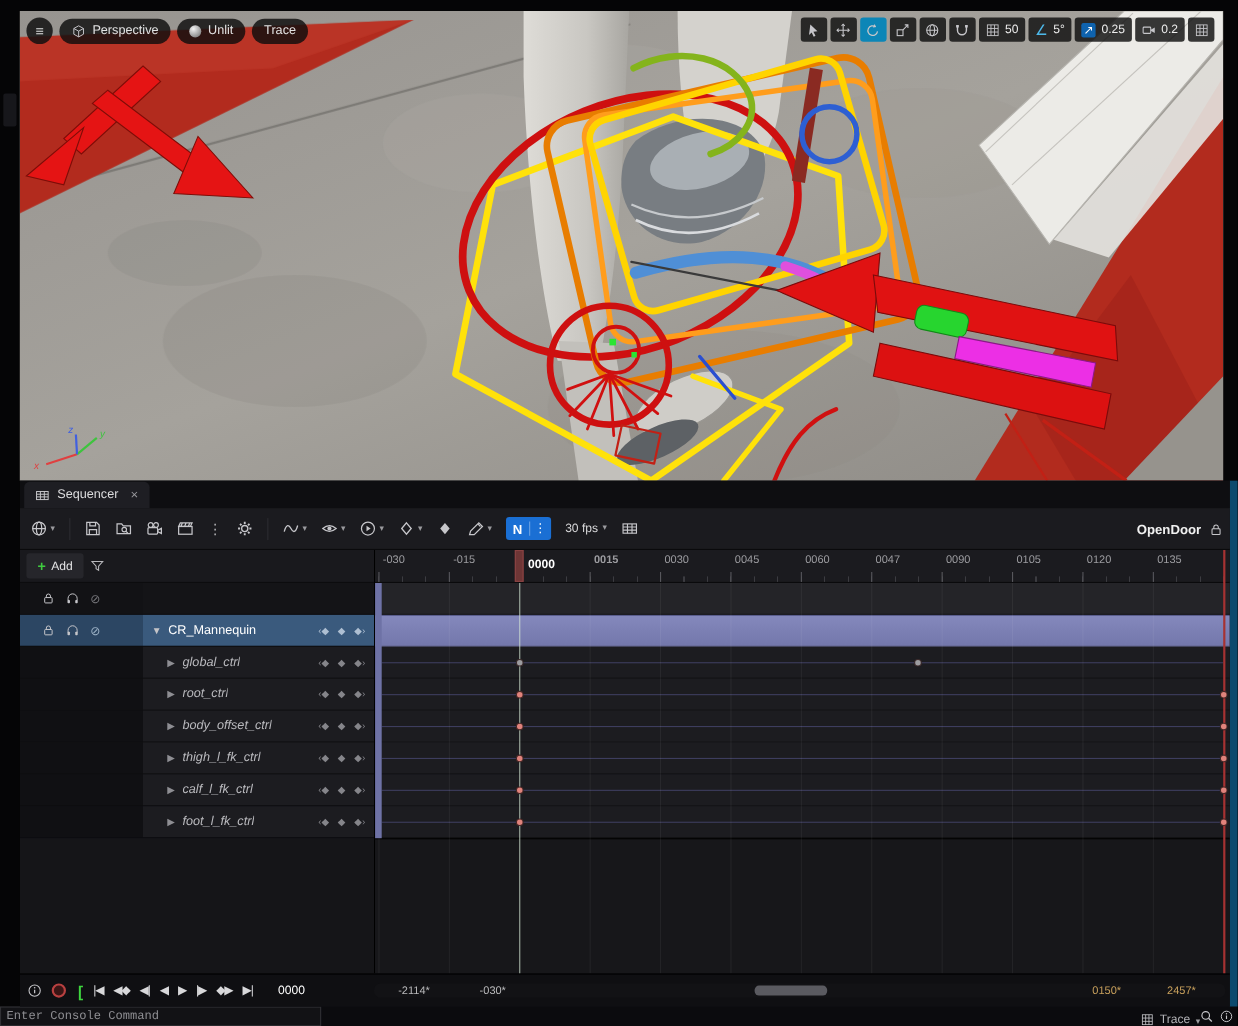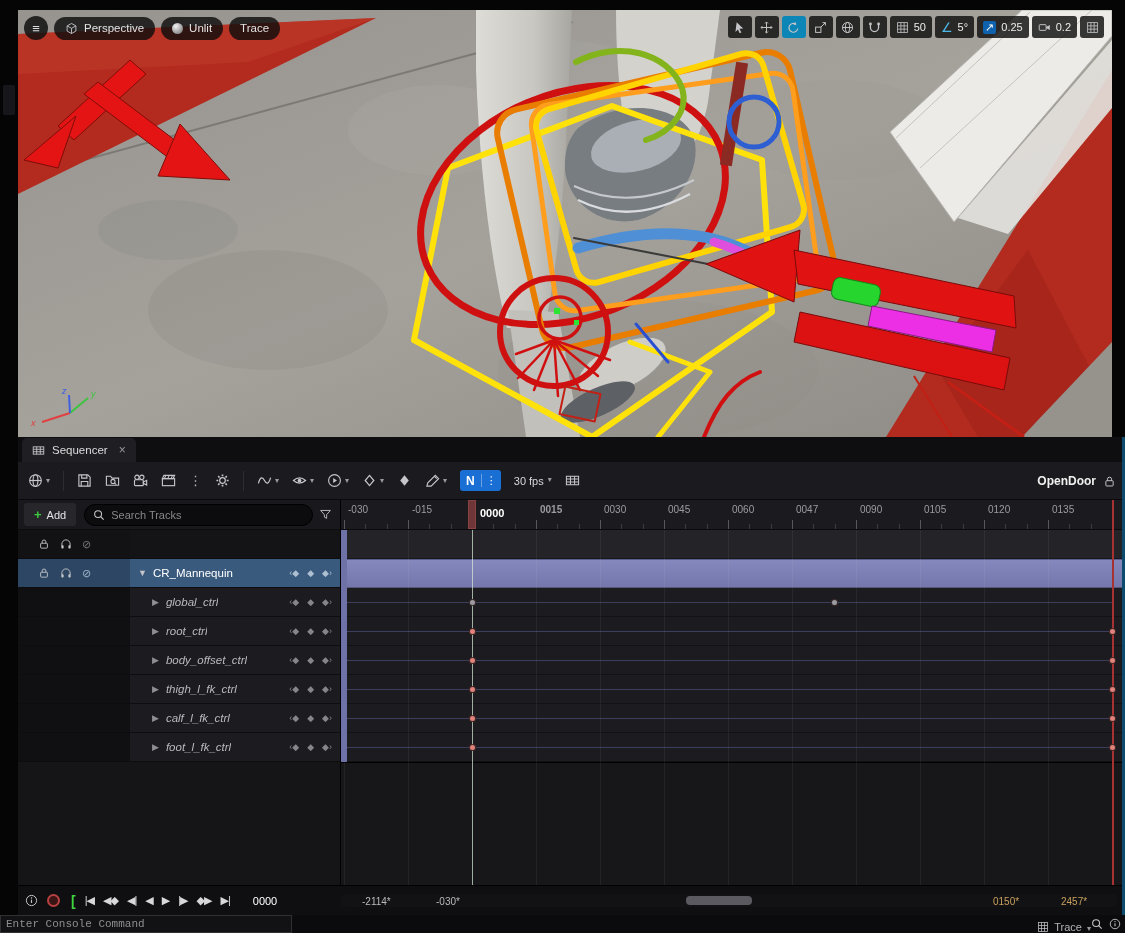--- a/index.html
+++ b/index.html
@@ -22,21 +22,21 @@
 .sphere{width:11px;height:11px;border-radius:50%;background:radial-gradient(circle at 35% 30%,#f2f2f2,#666)}
 .vp-tr{position:absolute;right:8px;top:6px;display:flex;gap:3px;align-items:center}
 .vpsq{height:22px;min-width:24px;padding:0 4px;border-radius:3px;background:rgba(14,14,14,.82);display:flex;align-items:center;justify-content:center;color:#cfcfcf}
 .vpsq.active{background:#0c86b7;color:#fff}
 .vpgroup{height:22px;border-radius:3px;background:rgba(14,14,14,.82);display:flex;align-items:center;padding:0 6px;gap:5px;color:#cfcfcf;font-size:11px}
 .vpgroup .v{color:#ececec}
 .blueic{color:#4db9ea;font-size:13px}
 .bluebg{background:#0f63ae;border-radius:2px;color:#fff;padding:0 2px;font-size:11px}
 .axisg{position:absolute;left:8px;bottom:6px}
 
-.seq{position:absolute;left:18px;top:437px;width:1107px;height:478px;background:#131316;border-right:3px solid #0c4a6e}
+.seq{position:absolute;left:18px;top:437px;width:1107px;height:478px;background:#131316;border-right:7px solid #0c4a6e}
 .tabbar{position:absolute;left:0;top:0;right:0;height:25px;background:#0e0e11;display:flex;align-items:flex-end}
 .tab{height:24px;margin-left:4px;background:#1e1e23;border-radius:5px 5px 0 0;display:flex;align-items:center;gap:7px;padding:0 10px;color:#dcdcde;font-size:11.5px}
 .tab .x{color:#9a9a9e;font-size:12px;margin-left:4px}
 .toolbar{position:absolute;left:0;top:25px;right:0;height:38px;background:#1b1b1f;border-bottom:1px solid #0a0a0c;display:flex;align-items:center;gap:13px;padding:0 10px}
 .tbtn{display:flex;align-items:center;gap:3px;color:#c6c6ca}
 .tsep{width:1px;height:20px;background:#2c2c31;flex:none}
 .dots{color:#b4b4b8;font-size:13px;letter-spacing:0}
 .nbtn{height:21px;background:#1a6fd4;border-radius:3px;display:flex;align-items:center;color:#fff;font-weight:bold}
 .nbtn .nl{padding:0 6px;font-size:12px}
 .nbtn .nd{border-left:1px solid rgba(255,255,255,.35);padding:0 4px;font-weight:normal;font-size:11px}
@@ -538,26 +538,20 @@
       </div>
 
     <div class="seqbody">
 
       <div class="outliner">
         <div class="addrow">
           <div class="addbtn">
             <span class="gp">+</span>
             <span>Add</span>
           </div>
-          <div class="search">
-            <svg class="ic i12">
-                <use href="#s-mag"></use>
-              </svg>
-            <input placeholder="Search Tracks" style="">
-          </div>
           <svg class="ic i13 funnel">
               <use href="#s-funnel"></use>
             </svg>
         </div>
         <div class="orows">
           <div class="orow header">
             <div class="oicons">
               <svg class="ic i12">
                   <use href="#s-lock"></use>
                 </svg>

